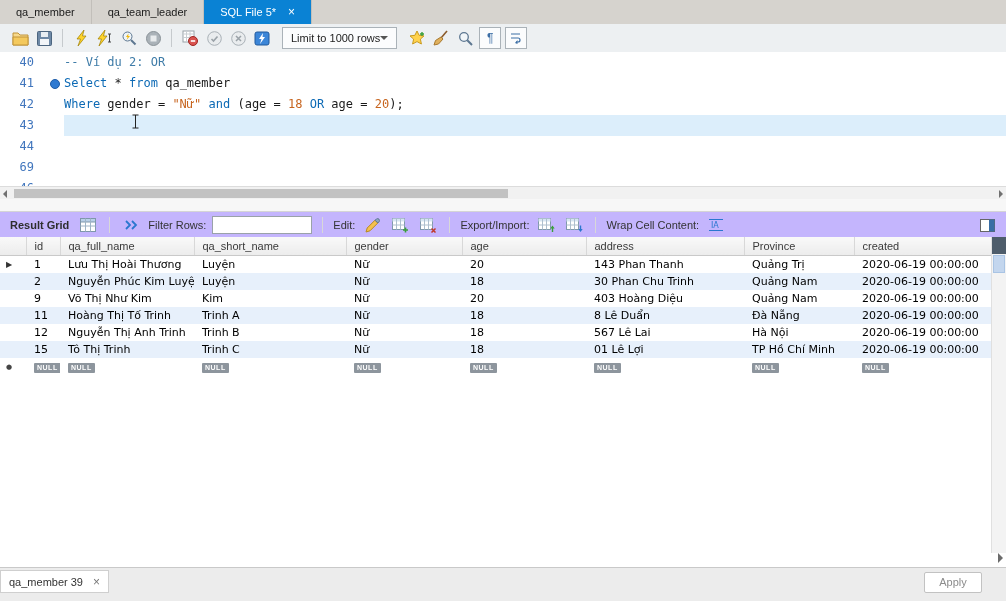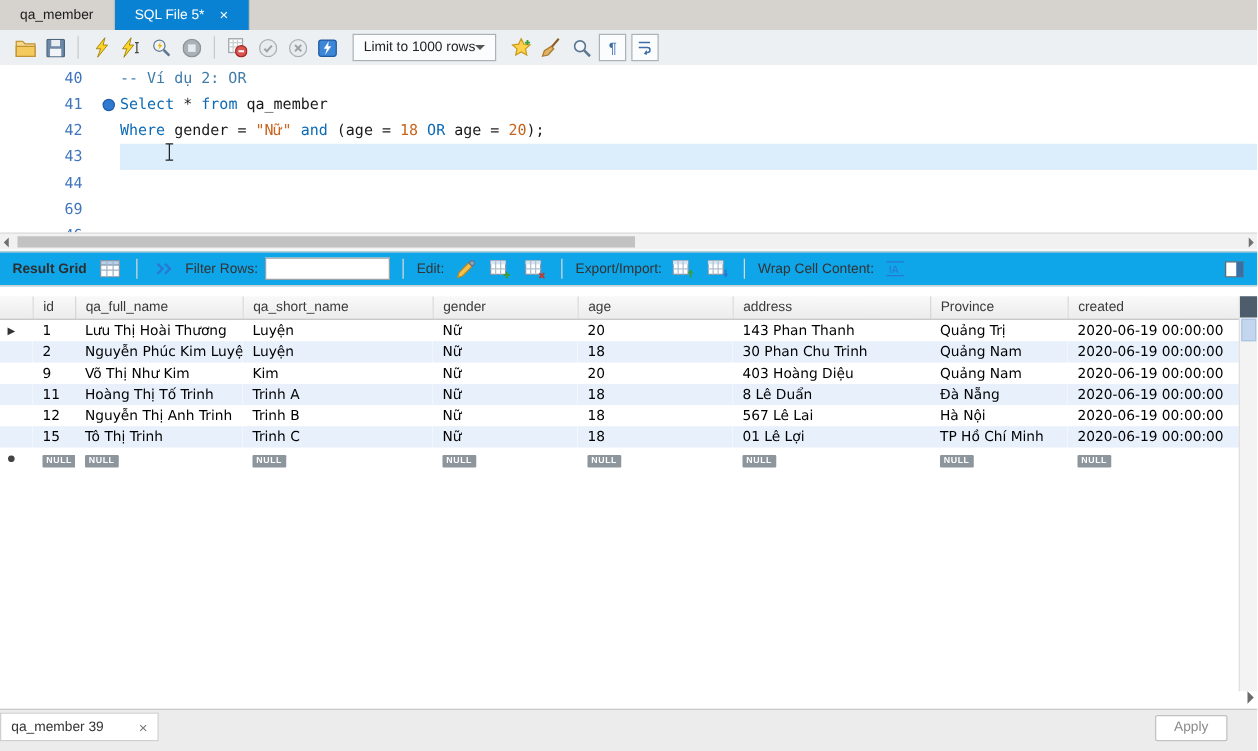--- a/index.html
+++ b/index.html
@@ -22,21 +22,21 @@
         border:1px solid #aab2b8;background:#fbfcfd;margin:0 2px;}
   .pilcrow{color:#3c6ea5;font-size:12px;line-height:1;}
   .tsep{width:1px;height:18px;background:#c6cacd;margin:0 6px;}
   .limitbox{display:flex;align-items:center;height:20px;border:1px solid #aab2b8;background:#fbfcfd;
             padding:0 8px;margin:0 8px;}
   .limitbox .caret{width:0;height:0;border:4px solid transparent;border-top-color:#555;margin-top:4px;}
 
   
   .editor{position:absolute;top:52px;left:0;right:0;height:134px;overflow:hidden;background:#fff;
           font-family:"DejaVu Sans Mono",monospace;font-size:12px;line-height:21px;}
-  .eline{display:flex;height:21px;white-space:pre;margin-left:32px;}
+  .eline{display:flex;height:21px;white-space:pre;}
   .lnum{flex:none;width:26px;margin-left:8px;text-align:right;color:#4176bd;}
   .lmark{flex:none;width:30px;position:relative;}
   .lmark.on::after{content:"";position:absolute;left:16px;top:6px;width:8px;height:8px;
                    border-radius:50%;background:#2f7ad1;border:1px solid #1d5ca8;}
   .lcode{flex:1;color:#1a1a1a;}
   .eline.cur .lcode{background:#dceefb;}
   .tk-c{color:#3f7ca8;}
   .tk-k{color:#0d6ab5;}
   .tk-s{color:#c7641e;}
   .tk-n{color:#c7641e;}
@@ -46,21 +46,21 @@
   
   .hscroll{position:absolute;top:186px;left:0;right:0;height:13px;background:#f1f1f1;
            border-top:1px solid #dcdcdc;}
   .hthumb{position:absolute;left:14px;top:2px;width:494px;height:9px;background:#c2c2c2;}
   .hs-arrow{position:absolute;top:3px;width:0;height:0;border:4px solid transparent;}
   .hs-left{left:3px;border-right-color:#707070;border-left-width:0;}
   .hs-right{right:3px;border-left-color:#707070;border-right-width:0;}
   .splitter{position:absolute;top:199px;left:0;right:0;height:12px;background:#f7f7f7;}
 
   
-  .rtoolbar{position:absolute;top:201px;left:0;right:0;height:26px;background:#0ea5e9;
+  .rtoolbar{position:absolute;top:211px;left:0;right:0;height:26px;background:#c4b5fd;
             border-top:1px solid #d5d5d5;border-bottom:1px solid #cfcfcf;
             display:flex;align-items:center;padding:0 8px 0 10px;gap:6px;color:#333;}
   .rtitle{font-weight:bold;color:#2e2e2e;margin-right:2px;}
   .rsep{width:1px;height:16px;background:#d8d8d8;margin:0 4px;}
   .rfilter{width:92px;height:16px;border:1px solid #9aa2a8;font-size:11px;padding:0 3px;
            font-family:"Liberation Sans",sans-serif;}
   .ribtn{display:inline-flex;align-items:center;justify-content:center;width:22px;height:20px;}
   .rspacer{flex:1;}
 
   
@@ -84,34 +84,37 @@
            border-left:1px solid #e0e0e0;}
   .vdark{height:17px;background:#4e5d6b;}
   .vthumb{margin:1px 1px 0 1px;height:16px;background:#c3d6ee;border:1px solid #a9c4e4;}
   .grarrow{position:absolute;right:3px;top:553px;width:0;height:0;border:5px solid transparent;
            border-left-color:#6b6b6b;border-right-width:0;}
 
   
   .bottombar{position:absolute;top:567px;left:0;right:0;height:34px;background:#ececec;
              border-top:1px solid #c9c9c9;}
   .btab{position:absolute;left:0;top:2px;height:21px;background:#fff;border:1px solid #cfcfcf;
-        display:flex;align-items:center;gap:28px;padding:0 8px;color:#333;}
+        display:flex;align-items:center;gap:10px;padding:0 8px;color:#333;}
   .btab .x{color:#777;font-size:12px;line-height:1;}
   .applybtn{position:absolute;right:24px;top:4px;width:56px;height:19px;background:#ffffff;
             border:1px solid #c2c2c2;border-radius:2px;color:#8b8b8b;text-align:center;
             line-height:19px;}
 </style>
 </head>
 <body>
 
 <div class="app">
 
   <div class="tabbar">
     <div class="tab">
       <span>qa_member</span>
+    </div>
+    <div class="tab">
+      <span>qa_team_leader</span>
     </div>
     <div class="tab active">
       <span>SQL File 5*</span>
       <span class="tclose">×</span>
     </div>
   </div>
 
   <div class="toolbar">
     <span class="tbtn">
         <svg width="17" height="15" viewBox="0 0 17 15">

